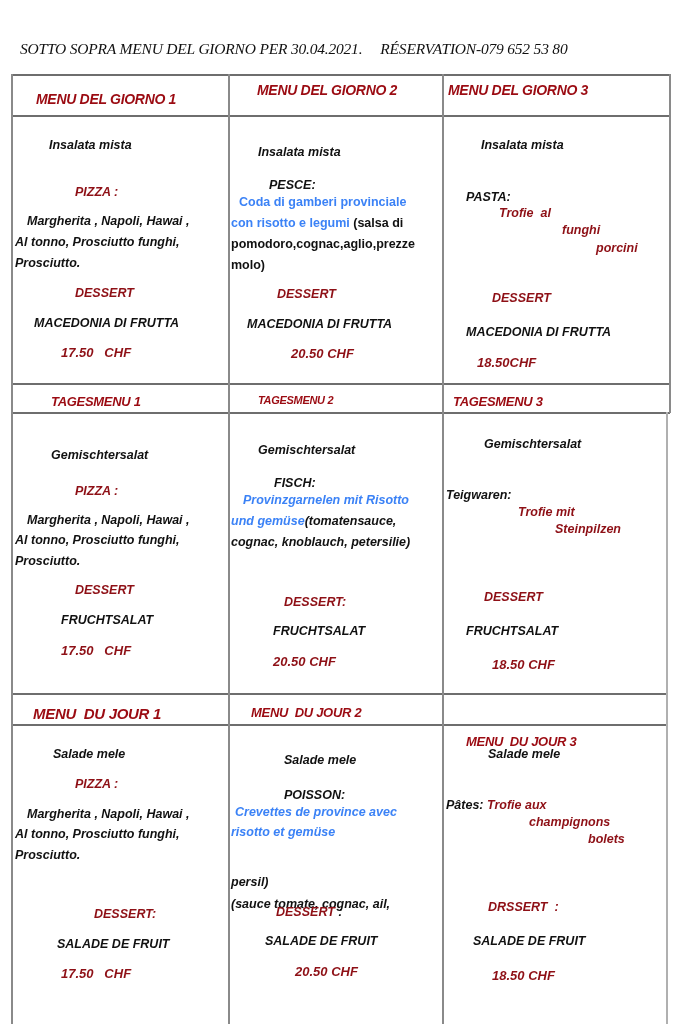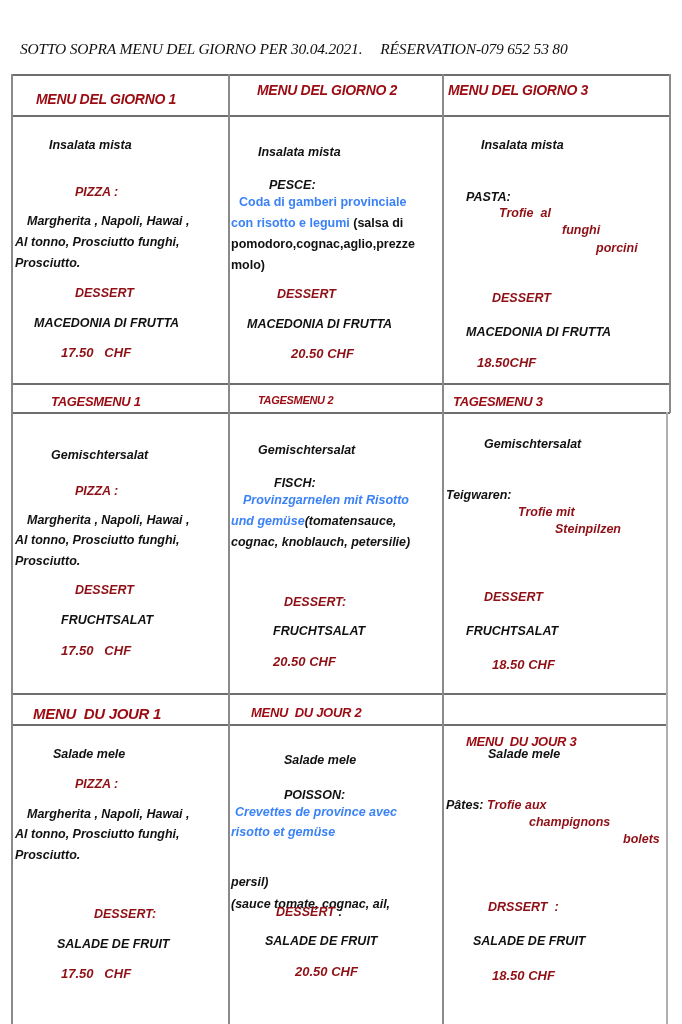--- a/index.html
+++ b/index.html
@@ -161,18 +161,18 @@
     <div class="t price" style="left:295px; top:965px;">20.50 CHF</div>
   </div>
 
   <div>
     <div class="t black" style="left:488px; top:748px;">Salade mele</div>
     <div class="t" style="left:446px; top:799px; font-size:12.5px;">
       <span style="color:#111;">Pâtes:</span>
       <span style="color:#8e1016;">Trofie aux</span>
     </div>
     <div class="t red" style="left:529px; top:816px;">champignons</div>
-    <div class="t red" style="left:588px; top:833px;margin-left:35px;">bolets</div>
+    <div class="t red" style="left:588px; top:833px;">bolets</div>
     <div class="t red" style="left:488px; top:901px; white-space:pre;">DRSSERT  :</div>
     <div class="t black" style="left:473px; top:935px;">SALADE DE FRUIT</div>
     <div class="t price" style="left:492px; top:969px;">18.50 CHF</div>
   </div>
 </section>
 
 </body></html>

